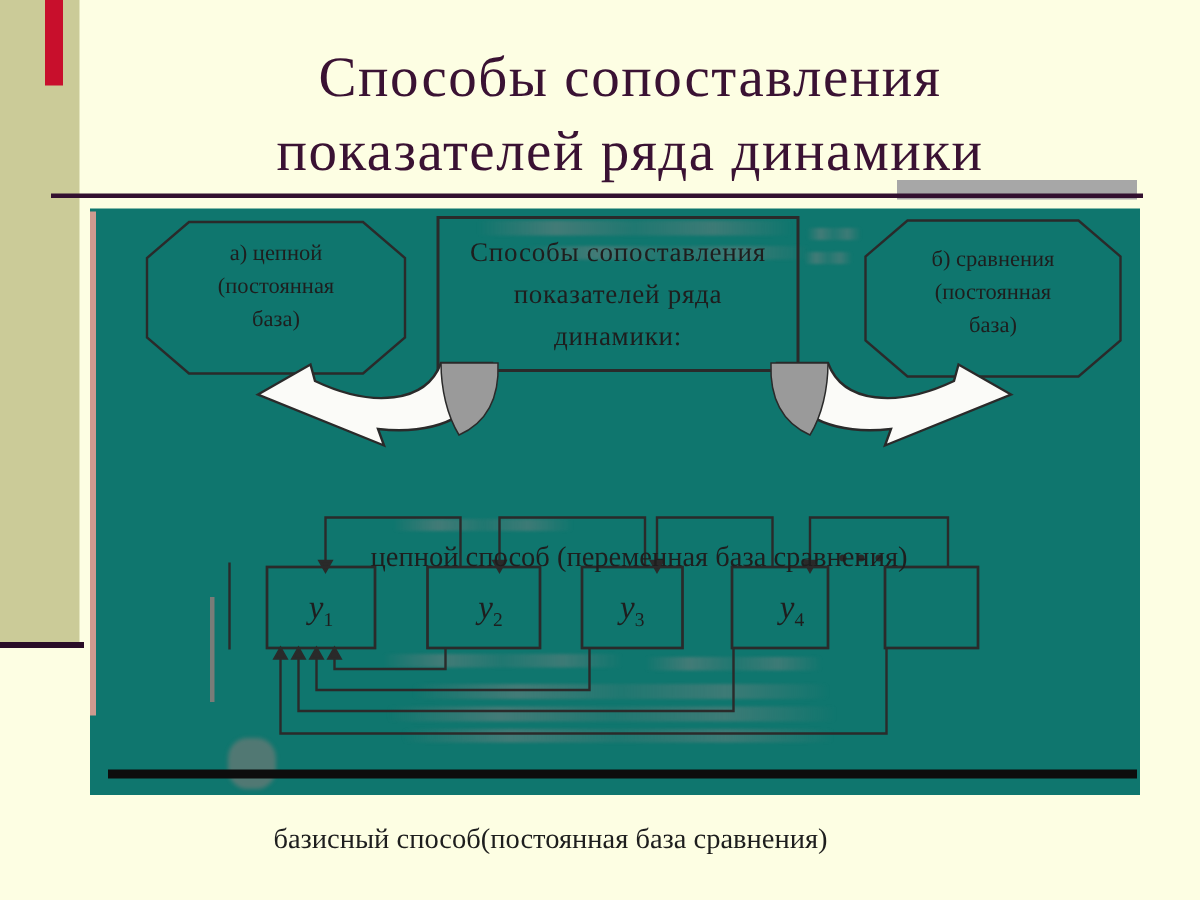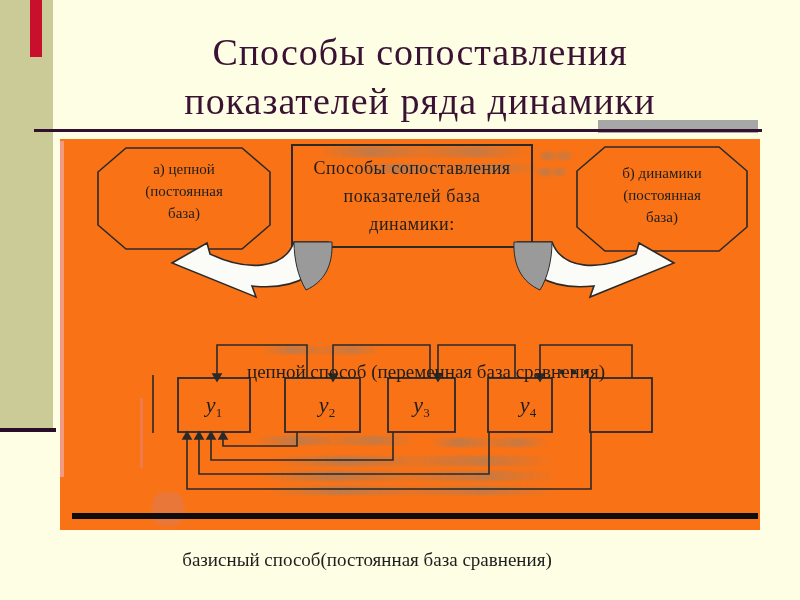--- a/index.html
+++ b/index.html
@@ -8,21 +8,21 @@
   .abs{position:absolute;font-family:Liberation Serif, serif;}
   
   .left-band{left:0;top:0;width:53px;height:429px;background:#CBCB98;}
   .red-bar{left:30px;top:0;width:12px;height:57px;background:#C80F2C;}
   .band-rule{left:0;top:428px;width:56px;height:4px;background:#2A0D28;}
   .title-rule{left:34px;top:129px;width:728px;height:3px;background:#331030;z-index:3;}
   .gray-accent{left:598px;top:120px;width:160px;height:13px;background:#A7A7A7;z-index:2;}
   .title{left:50px;top:28px;width:740px;text-align:center;color:#3A1233;
          font-size:38px;line-height:1.28;letter-spacing:1px;z-index:2;}
   
-  .scan{left:60px;top:139px;width:700px;height:391px;background:#f97316;}
+  .scan{left:60px;top:139px;width:700px;height:391px;background:#0f766e;}
   .scan svg{position:absolute;left:0;top:0;z-index:2;}
   .scan .txt{position:absolute;z-index:3;color:#1e1e1e;}
   .oct-txt{text-align:center;font-size:15px;line-height:1.45;}
   .box-txt{text-align:center;font-size:18px;line-height:1.55;letter-spacing:.5px;}
   .cap{text-align:center;font-size:19px;white-space:nowrap;margin-top:46px;}
   .ylab{text-align:center;font-size:22px;line-height:54px;font-style:italic;}
   .ylab sub{font-size:13px;font-style:normal;}
   .thick-line{left:12px;top:374px;width:686px;height:6px;background:#0D0D0D;z-index:4;}
   .smudge{position:absolute;z-index:1;border-radius:2px;filter:blur(1.2px);
           background:linear-gradient(90deg,rgba(130,130,130,0),rgba(130,130,130,.45),
@@ -121,25 +121,25 @@
       </g>
     </svg>
 
     <div class="txt oct-txt" style="left:40px;top:20px;width:168px">
       <div>а) цепной</div>
       <div>(постоянная</div>
       <div>база)</div>
     </div>
     <div class="txt box-txt" style="left:234px;top:16px;width:236px">
       <div>Способы сопоставления</div>
-      <div>показателей база</div>
+      <div>показателей ряда</div>
       <div>динамики:</div>
     </div>
     <div class="txt oct-txt" style="left:519px;top:24px;width:166px">
-      <div>б) динамики</div>
+      <div>б) сравнения</div>
       <div>(постоянная</div>
       <div>база)</div>
     </div>
 
     <div class="txt cap" style="left:166px;top:176px;width:400px">цепной способ (переменная база сравнения)</div>
 
     <div class="txt ylab" style="left:118px;top:239px;width:72px"><span>у</span><sub>1</sub></div>
     <div class="txt ylab" style="left:225px;top:239px;width:84px"><span>у</span><sub>2</sub></div>
     <div class="txt ylab" style="left:328px;top:239px;width:67px"><span>у</span><sub>3</sub></div>
     <div class="txt ylab" style="left:428px;top:239px;width:80px"><span>у</span><sub>4</sub></div>

